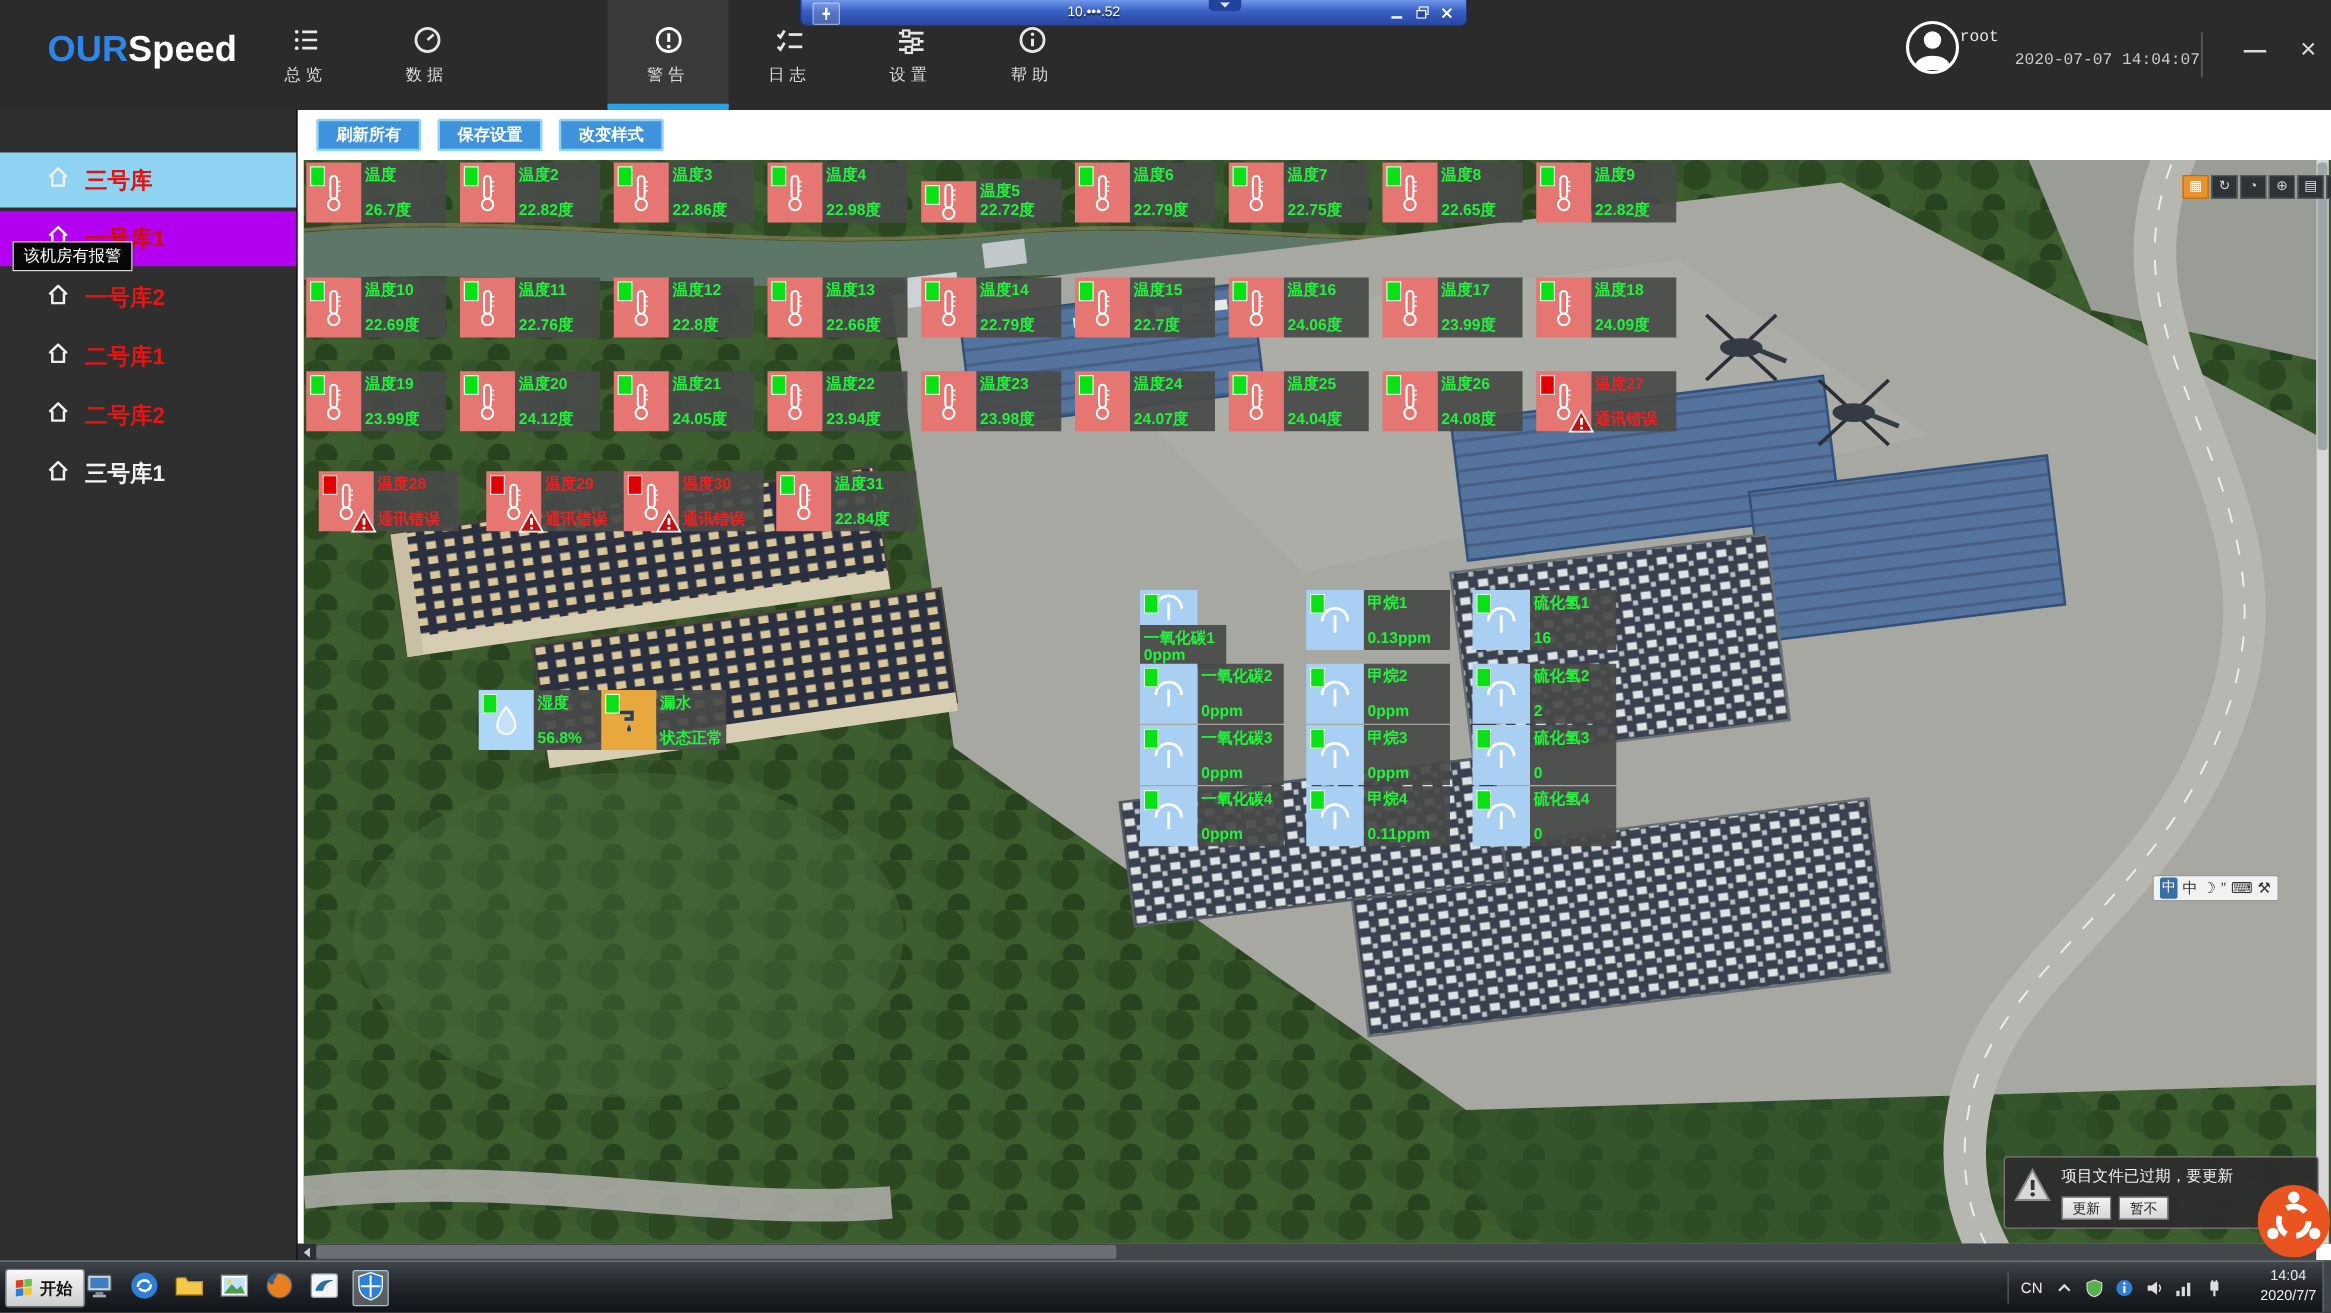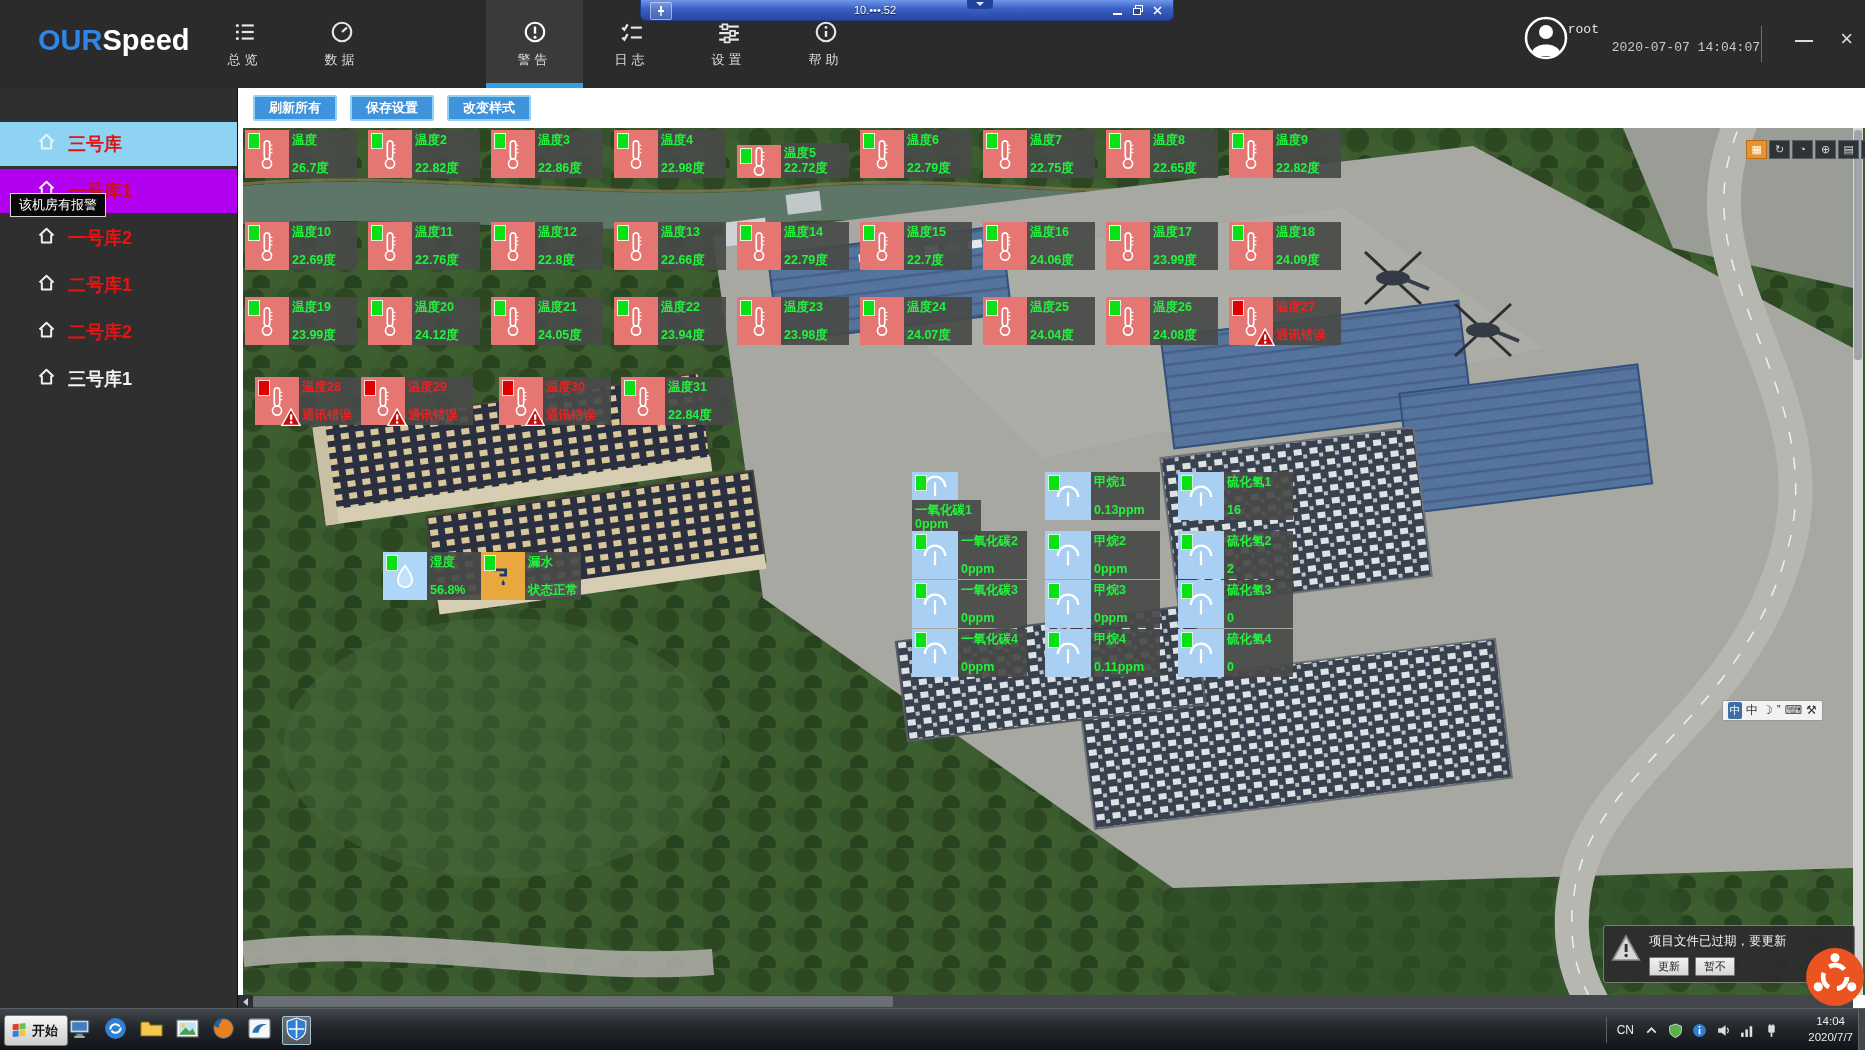--- a/index.html
+++ b/index.html
@@ -833,21 +833,21 @@
                 <path d="M12 2 L22 20 H2 Z" fill="#c40f0f" stroke="#fff" stroke-width="1.5"></path>
                 <rect x="11" y="8" width="2.4" height="6" fill="#fff"></rect>
                 <circle cx="12.2" cy="16.8" r="1.4" fill="#fff"></circle>
               </svg></span>
           </div>
           <div class="tx">
             <span class="lbl">温度28</span>
             <span class="val">通讯错误</span>
           </div>
         </div>
-        <div class="badge temp err" style="left: 118px; top: 249px;">
+        <div class="badge temp err" style="left: 146px; top: 249px;">
           <div class="ic">
             <span class="st"></span>
             <svg width="20" height="33" viewBox="0 0 22 34">
               <rect x="8" y="2" width="6" height="20" rx="3" stroke="#fff" stroke-width="1.8" fill="none"></rect>
               <circle cx="11" cy="27" r="5" stroke="#fff" stroke-width="1.8" fill="none"></circle>
               <line x1="14.5" y1="7" x2="17" y2="7" stroke="#fff" stroke-width="1.2"></line>
               <line x1="14.5" y1="11" x2="17" y2="11" stroke="#fff" stroke-width="1.2"></line>
               <line x1="14.5" y1="15" x2="17" y2="15" stroke="#fff" stroke-width="1.2"></line>
             </svg>
             <span class="warn"><svg viewBox="0 0 24 22">

